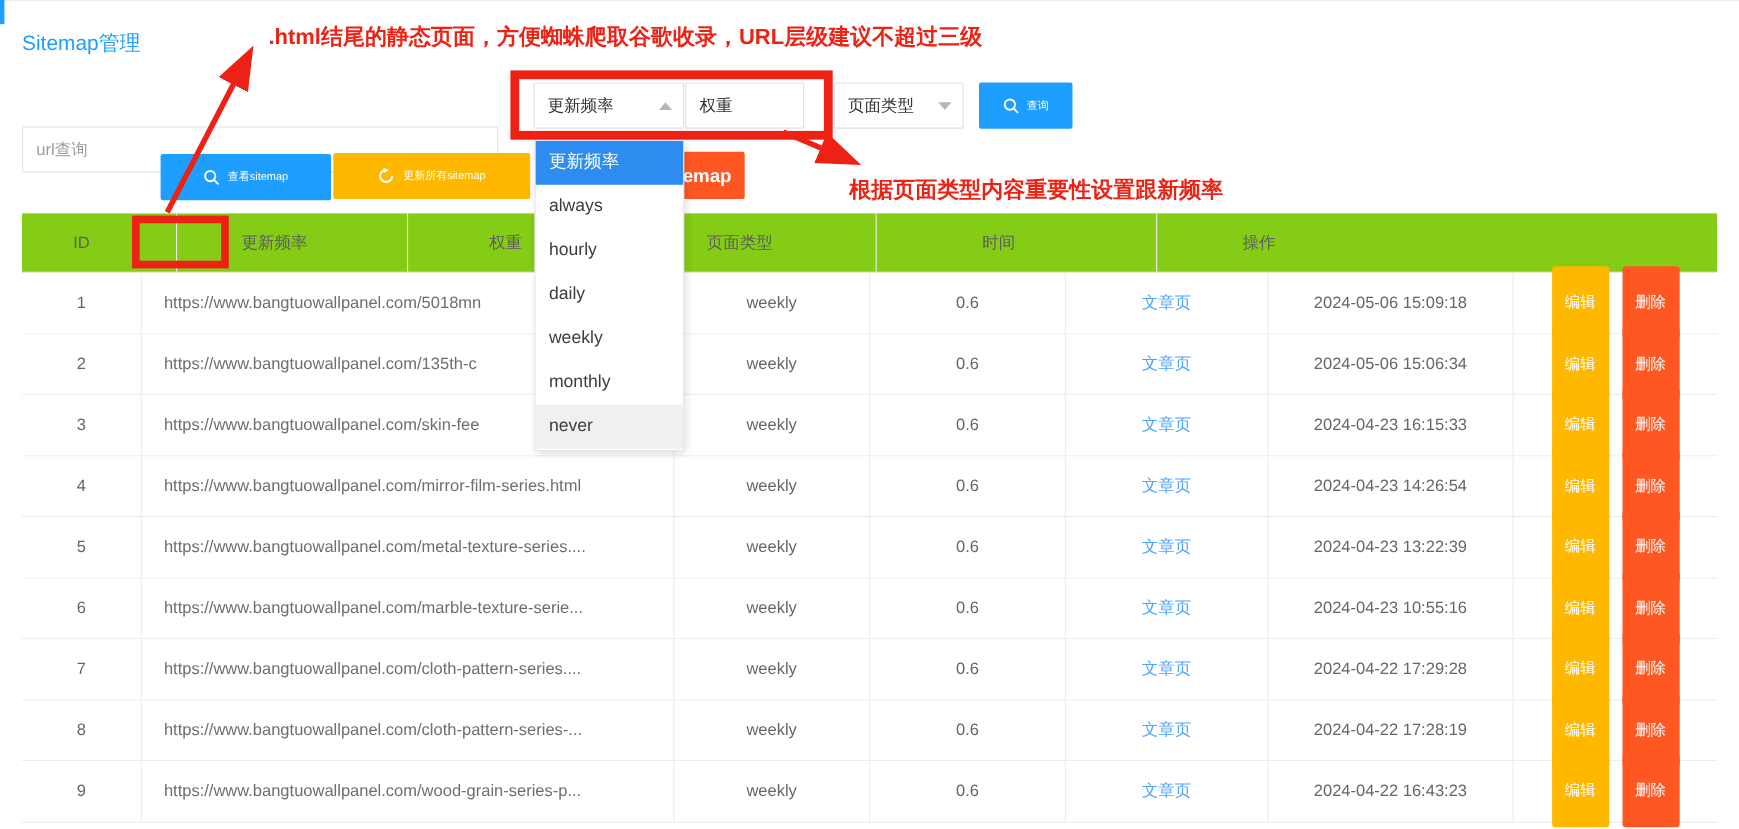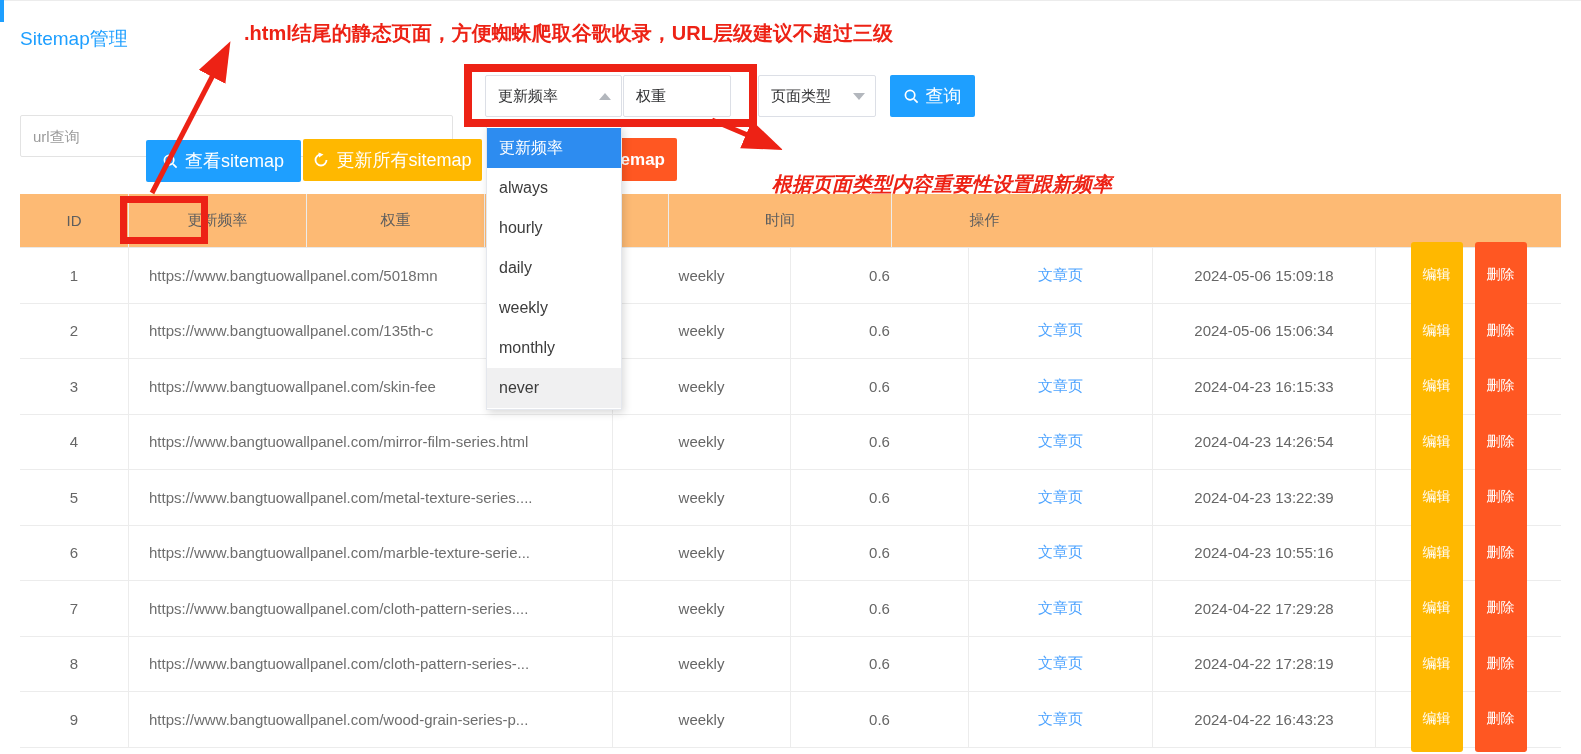--- a/index.html
+++ b/index.html
@@ -11,38 +11,38 @@
   
   .top-line { left:0; top:8; width:1581px; height:1px; background:#ececec; }
 
   
   .title-bar { left:8; top:32; width:4px; height:22px; background:#1e9fff; }
   .page-title { left:20px; top:26px; font-size:19px; color:#1e9fff; }
 
   
   .anno { color:#ed2215; font-weight:bold; white-space:nowrap; }
   .anno-top { left:244px; top:20px; font-size:20px; }
-  .anno-right { left:772px; top:171px; font-size:20px;font-style:italic; }
+  .anno-right { left:772px; top:159px; font-size:20px; }
 
   
   .inp { left:20px; top:75px; width:433px; height:42px; border:1px solid #e3e3e3; border-radius:2px;
          font-size:15px; color:#333; padding:0 12px; outline:none; font-family:inherit;margin-top:40px; }
   .inp::placeholder { color:#9b9b9b; }
   .sel { top:75px; height:42px; background:#fff; border:1px solid #dcdfe6; border-radius:2px;
          display:flex; align-items:center; padding:0 10px 0 12px; cursor:pointer; }
   .sel-label { font-size:15px; color:#303133; flex:1; }
   .caret-up { width:0; height:0; border-left:6px solid transparent; border-right:6px solid transparent;
               border-bottom:7px solid #b3b7bd; }
   .caret-down { width:0; height:0; border-left:6px solid transparent; border-right:6px solid transparent;
                 border-top:7px solid #b3b7bd; }
   .sel-freq { left:485px; width:137px; }
   .sel-weight { left:623px; width:108px; }
   .sel-ptype { left:758px; width:118px; }
 
-  .btn { height:42px; border:none; border-radius:2px; color:#fff; font-size:18px;
+  .btn { height:42px; border:none; border-radius:2px; color:#fff; font-size:10px;
          display:flex; align-items:center; justify-content:center; gap:7px; cursor:pointer;
          font-family:inherit; white-space:nowrap; }
   .blue { background:#1e9fff; }
   .yellow { background:#ffb800; }
   .orange { background:#ff5722; }
   .query-btn { left:890px; top:75px; width:85px; }
 
   
   .tb-add { left:20px; top:140px; width:124px; }
   .tb-view { left:146px; top:140px; width:155px; }
@@ -60,21 +60,21 @@
   
   .hl-box { border:8px solid #ed2215; z-index:60; pointer-events:none; }
   .hl-filters { left:464px; top:64px; width:293px; height:63px; }
   .hl-url { left:120px; top:196px; width:88px; height:48px; border-width:7px; }
 
   
   .overlay { left:0; top:0; z-index:70; pointer-events:none; }
 
   
   .table { left:20px; top:194px; width:1541px; }
-  .thead { display:flex; height:54px; background:#fdba74; border-bottom:1px solid #e9e9e9; }
+  .thead { display:flex; height:54px; background:#84cc16; border-bottom:1px solid #e9e9e9;gap:32px; }
   .th, .td { display:flex; align-items:center; justify-content:center; height:100%; }
   .th { color:#5e5e5e; font-size:15px; }
   .th + .th, .td + .td { border-left:1px solid #ececec; }
   .trow { display:flex; height:55.5px; border-bottom:1px solid #ececec; background:#fff; }
   .td { color:#666; font-size:15px; }
   .c-id { width:108px; }
   .c-url { width:484px; justify-content:flex-start; padding-left:20px; }
   .td.c-url { color:#6e6e6e; white-space:nowrap; overflow:hidden; }
   .c-freq { width:178px; }
   .c-weight { width:178px; }

